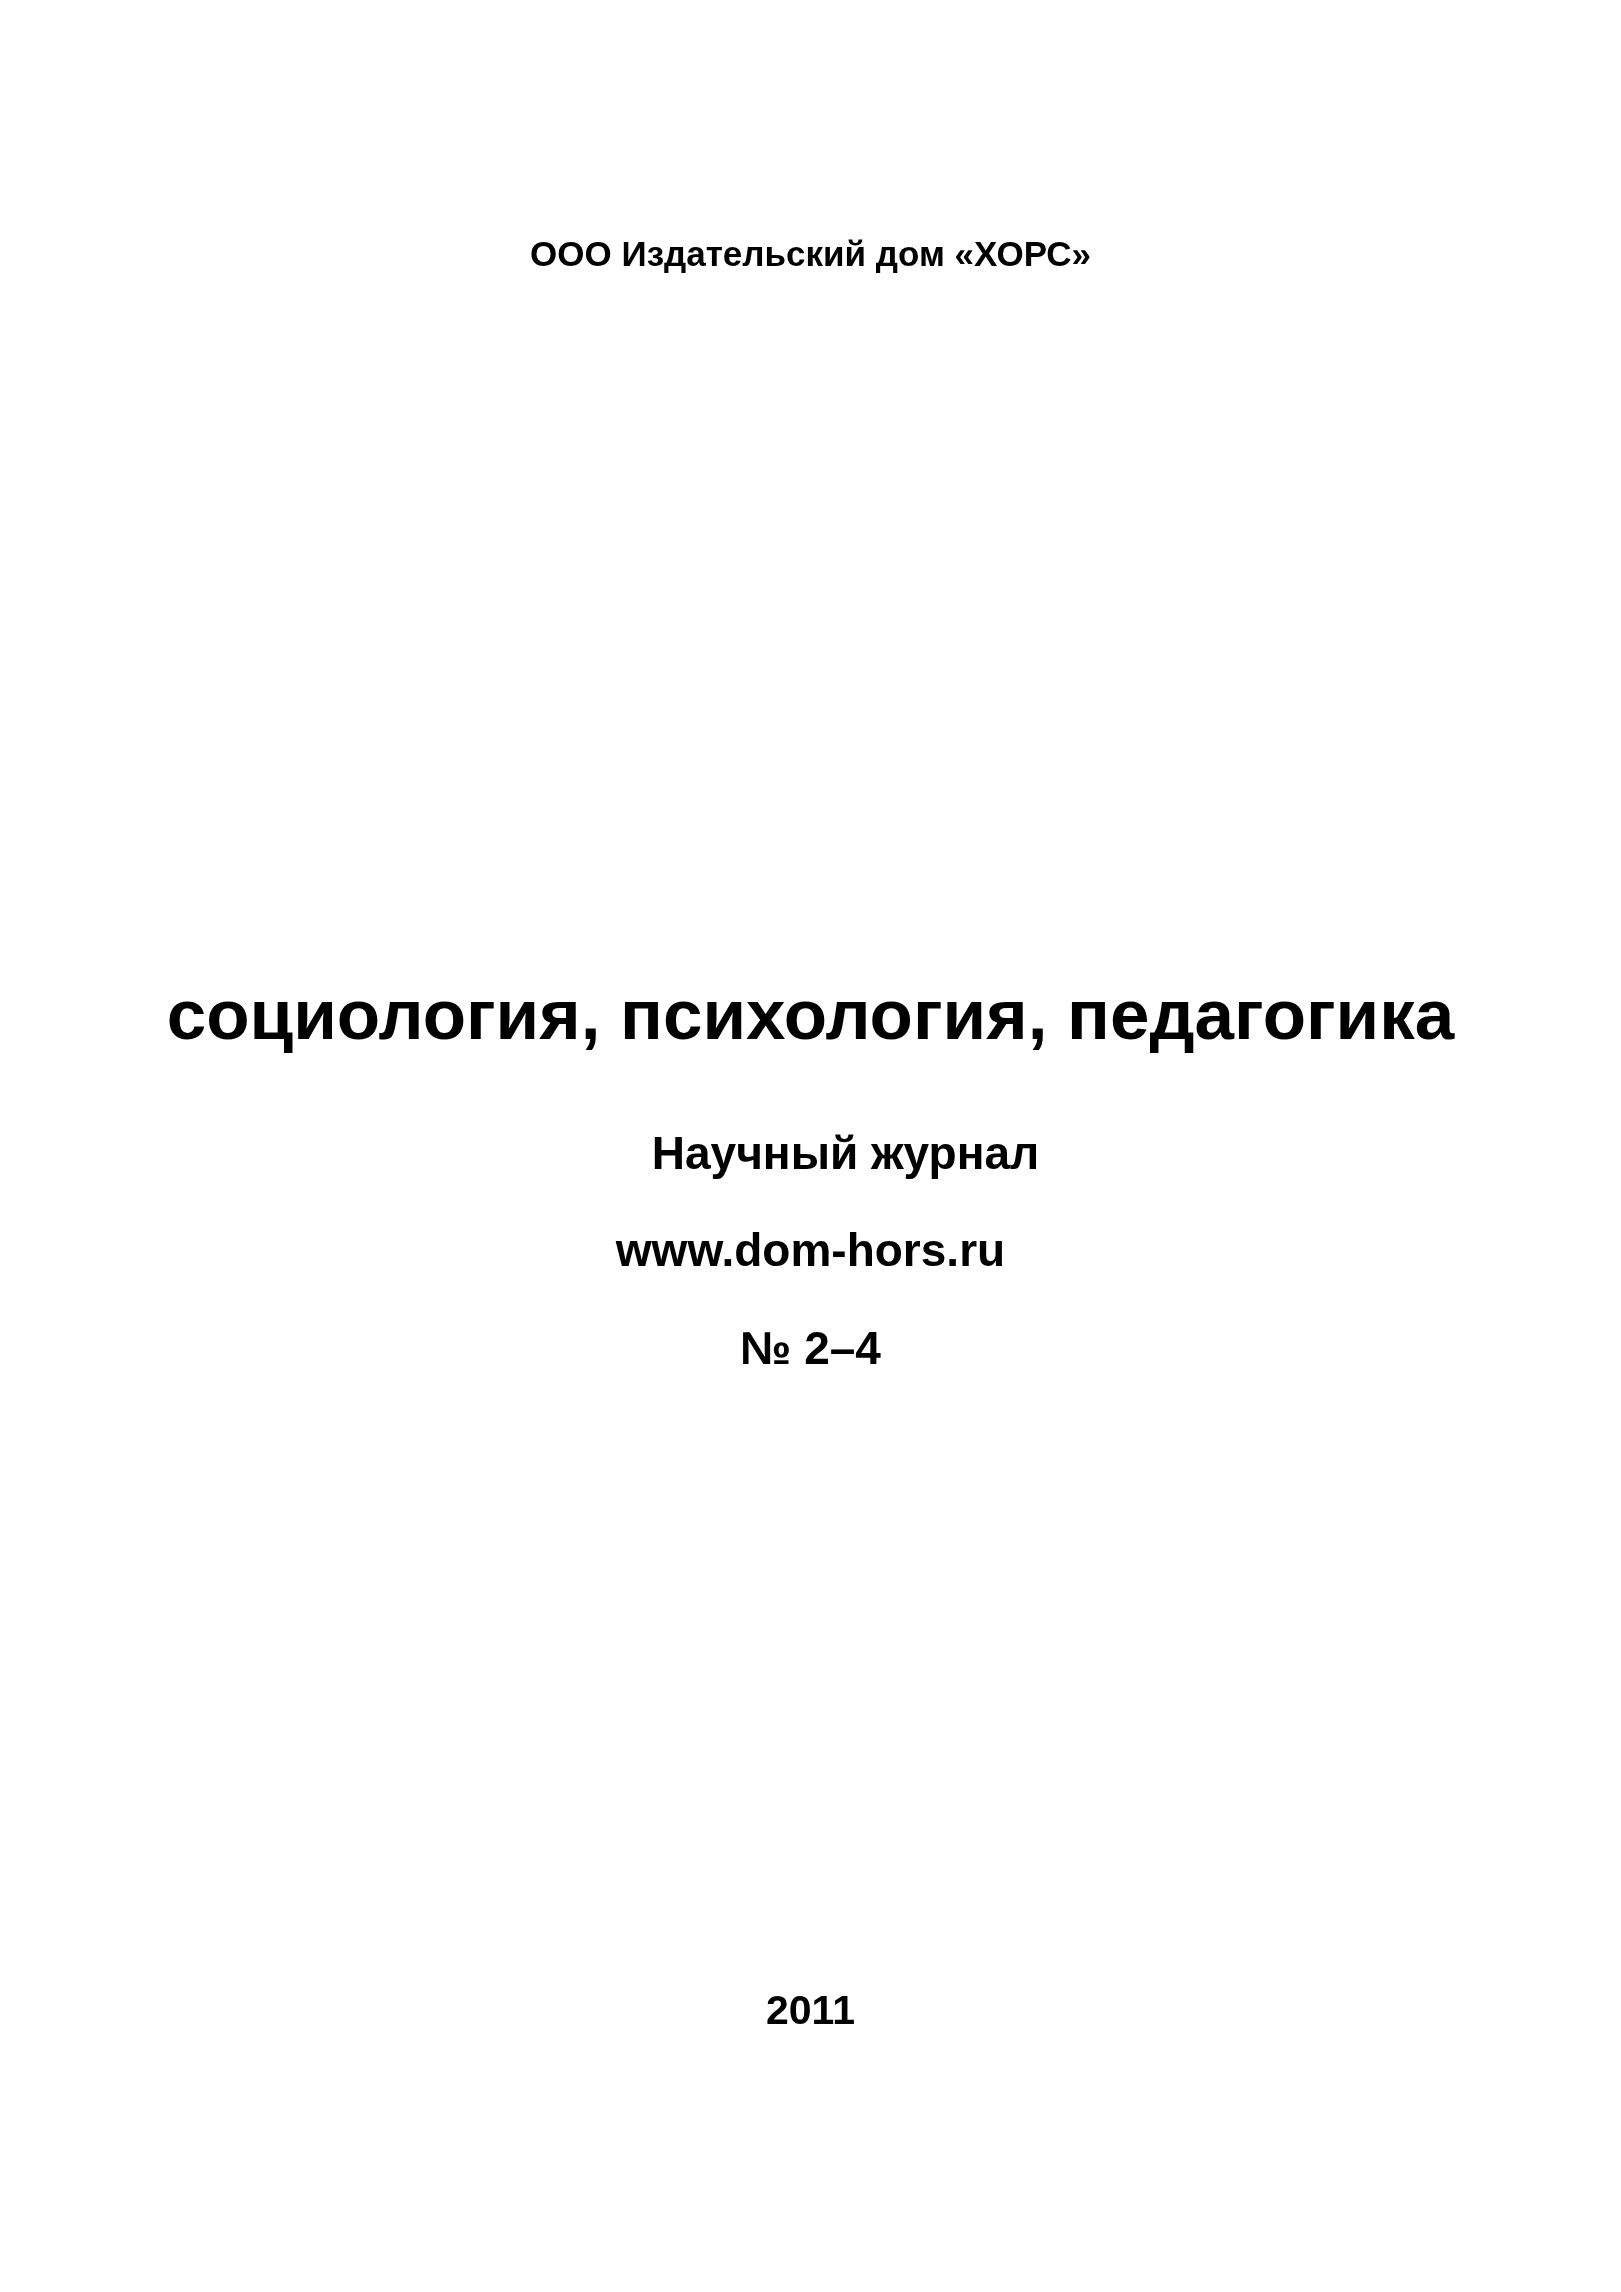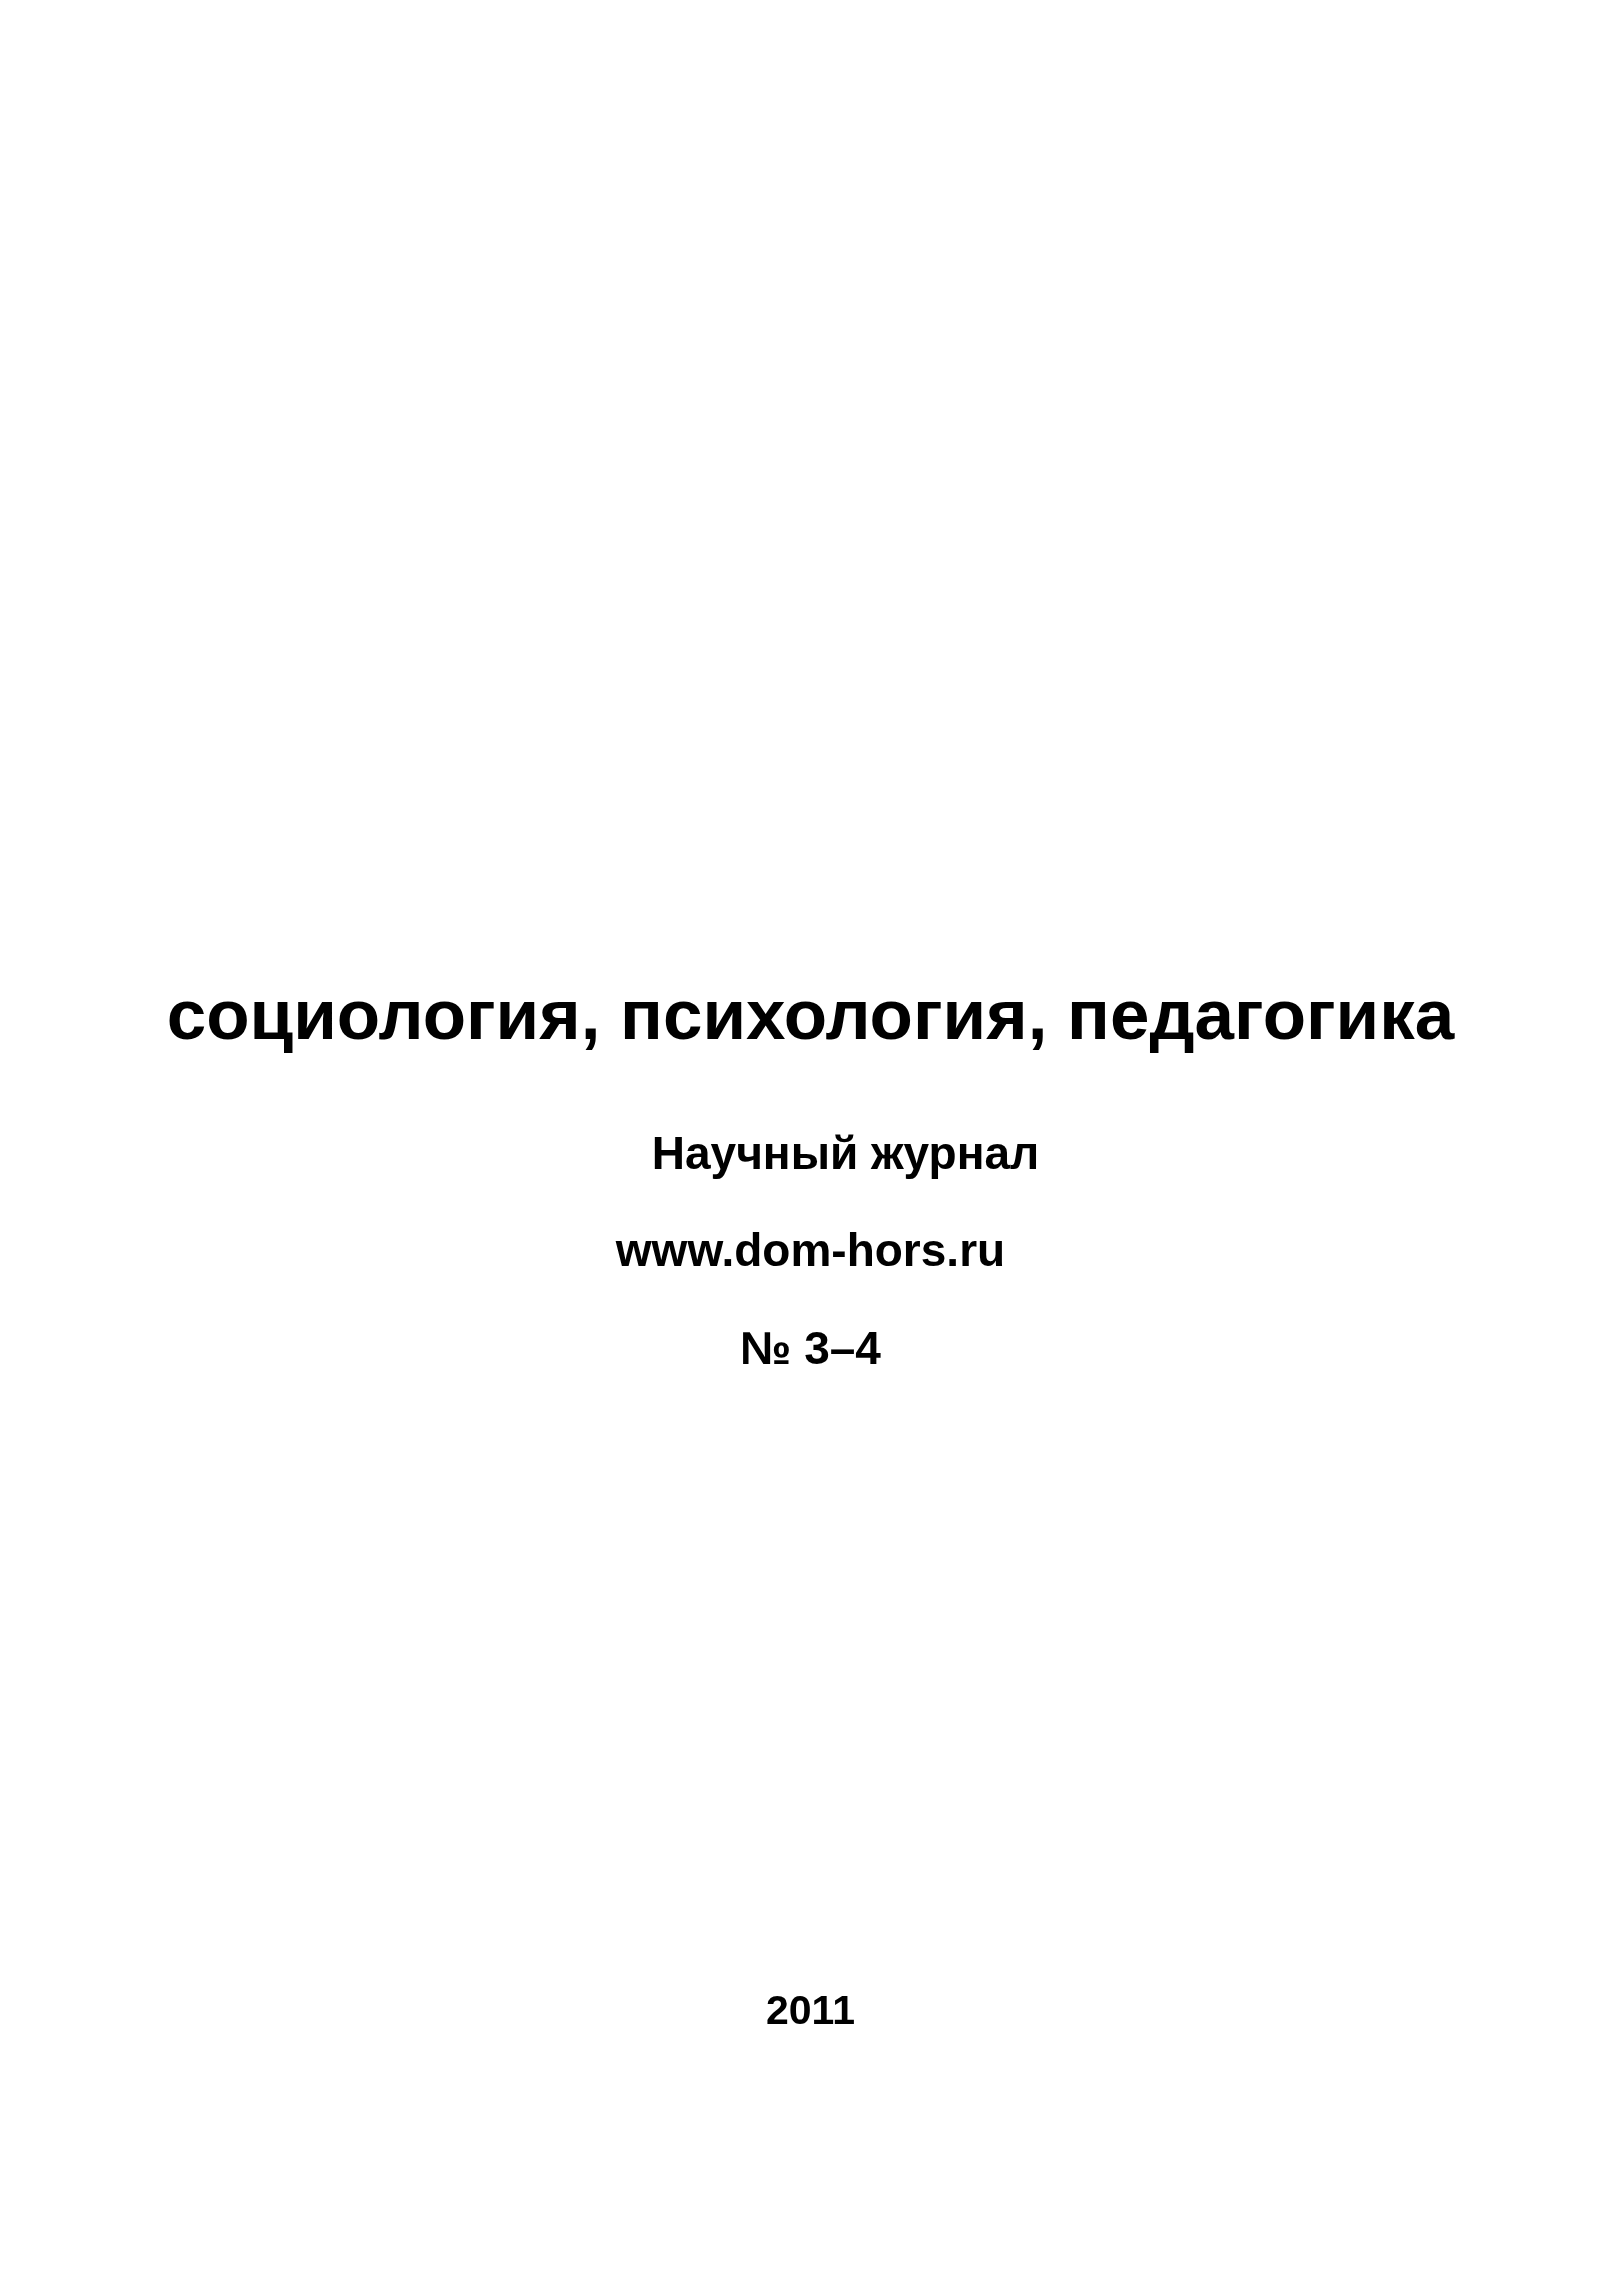--- a/index.html
+++ b/index.html
@@ -53,26 +53,27 @@
   .year {
     top: 1990px;
     font-size: 41px;
   }
 </style>
 </head>
 <body>
 
 <div class="page">
 
+  <div class="line publisher">ООО Издательский дом «ХОРС»</div>
 
 
   <div class="line title-line2">социология, психология, педагогика</div>
 
   <div class="line subtitle">Научный журнал</div>
 
   <div class="line website">www.dom-hors.ru</div>
 
-  <div class="line issue">№ 3–4</div>
+  <div class="line issue">№ 2–4</div>
 
   <div class="line year">2011</div>
 
 </div>
 
 
 </body></html>

